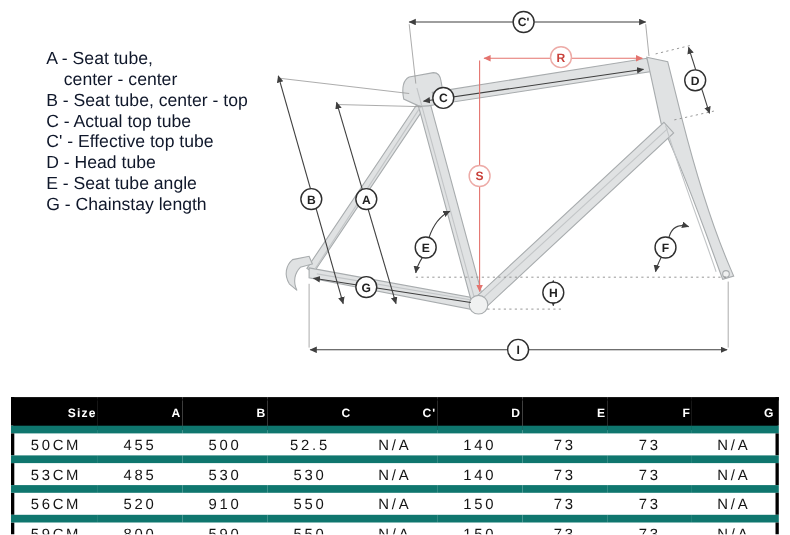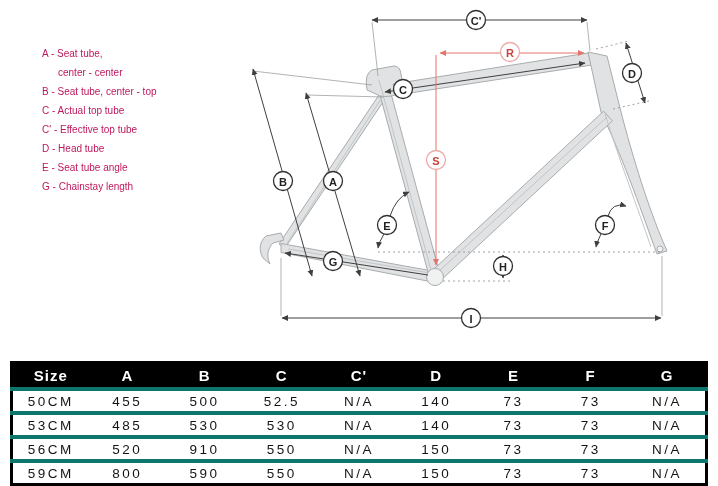--- a/index.html
+++ b/index.html
@@ -1,25 +1,25 @@
 <!DOCTYPE html>
 <html><head>
 <meta charset="utf-8">
 <style>
   html,body{margin:0;padding:0;background:#fff;}
   .page{position:relative;width:718px;height:486px;background:#fff;overflow:hidden;
         font-family:"Liberation Sans", sans-serif;}
-  .legend{position:absolute;left:42px;top:44px;font-size:10px;line-height:19px;color:#be185d;}
+  .legend{position:absolute;left:42px;top:44px;font-size:16px;line-height:19px;color:#0f172a;}
   .legend .indent{padding-left:16px;}
   svg.diagram{position:absolute;left:0;top:0;}
   .size-table{position:absolute;left:10px;top:361px;width:698px;border-collapse:collapse;
               table-layout:fixed;border:3px solid #000;}
-  .size-table th{background:#000;color:#fff;font-weight:bold;font-size:15px;height:21px;
-                 letter-spacing:1px;text-align:center;}
-  .size-table td{text-align:center;height:18px;border-top:4px solid #0f766e;color:#141414;
+  .size-table th{background:#000;color:#fff;font-weight:bold;font-size:11px;height:21px;
+                 letter-spacing:1px;text-align:right;}
+  .size-table td{text-align:center;height:18px;border-top:7px solid #0f766e;color:#141414;
                  font-size:13.5px;letter-spacing:2.5px;}
   .badge-text{font-size:11px;font-weight:bold;fill:#222;}
   .badge-text.red{fill:#c9423c;}
 </style>
 </head>
 <body>
 
 <div class="page">
 
   <div class="legend">

